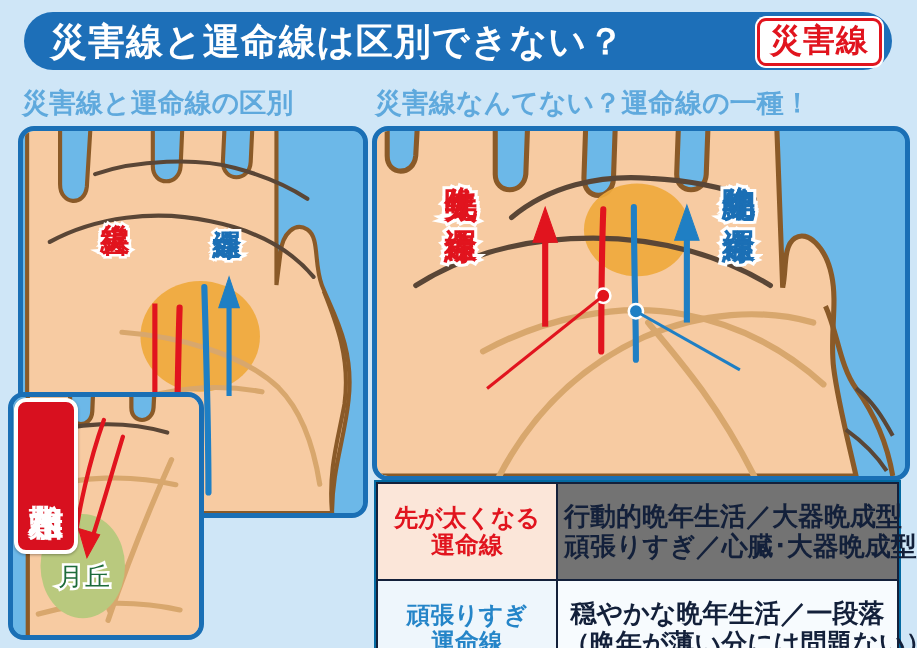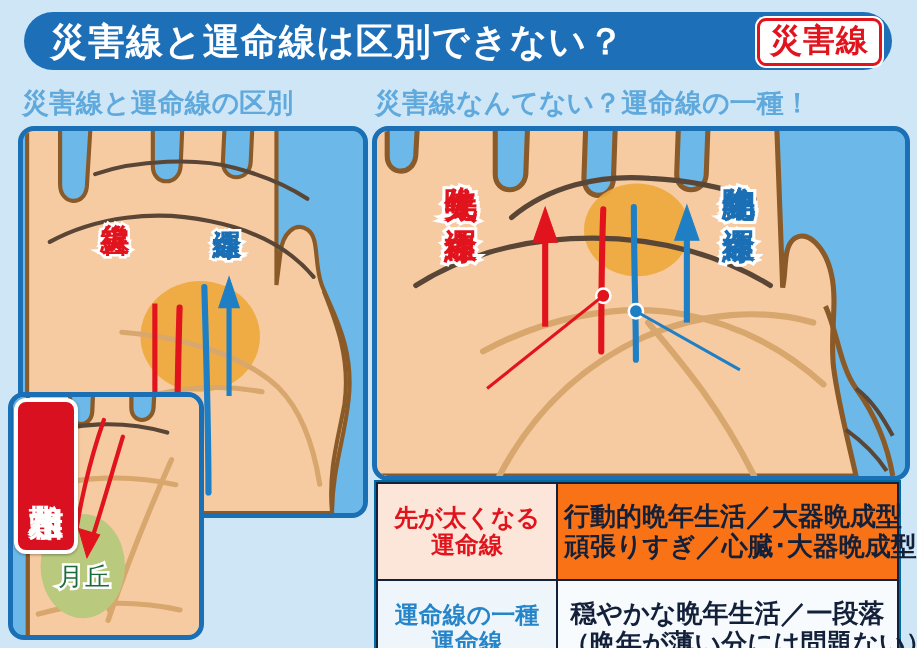--- a/index.html
+++ b/index.html
@@ -137,21 +137,21 @@
     padding:0 6px;
     text-align:center;
     vertical-align:middle;
     font-weight:bold;
     line-height:1.12;
   }
   td.hdr{width:166px;font-size:24px;}
   td.hdr.red{background:#fbe6d9;color:#e1141e;}
   td.hdr.blue{background:#eef6fc;color:#2585c8;}
   td.val{font-size:26px;color:#13203a;white-space:nowrap;}
-  td.val.red{background:#f97316;}
+  td.val.red{background:#737373;}
   td.val.blue{background:#f7fbfe;}
   .cellline{display:block;}
 </style>
 </head>
 <body>
 
 <div class="stage">
 
   <div class="titlebar">
     <div class="title-text">災害線と運命線は区別できない？</div>
@@ -310,21 +310,21 @@
           <span class="cellline">先が太くなる</span>
           <span class="cellline">運命線</span>
         </td>
         <td class="val red">
           <span class="cellline">行動的晩年生活／大器晩成型</span>
           <span class="cellline">頑張りすぎ／心臓･大器晩成型</span>
         </td>
       </tr>
       <tr>
         <td class="hdr blue">
-          <span class="cellline">運命線の一種</span>
+          <span class="cellline">頑張りすぎ</span>
           <span class="cellline">運命線</span>
         </td>
         <td class="val blue">
           <span class="cellline">穏やかな晩年生活／一段落</span>
           <span class="cellline">（晩年が薄い分には問題ない）</span>
         </td>
       </tr>
     </tbody>
       </table>
   </div>

